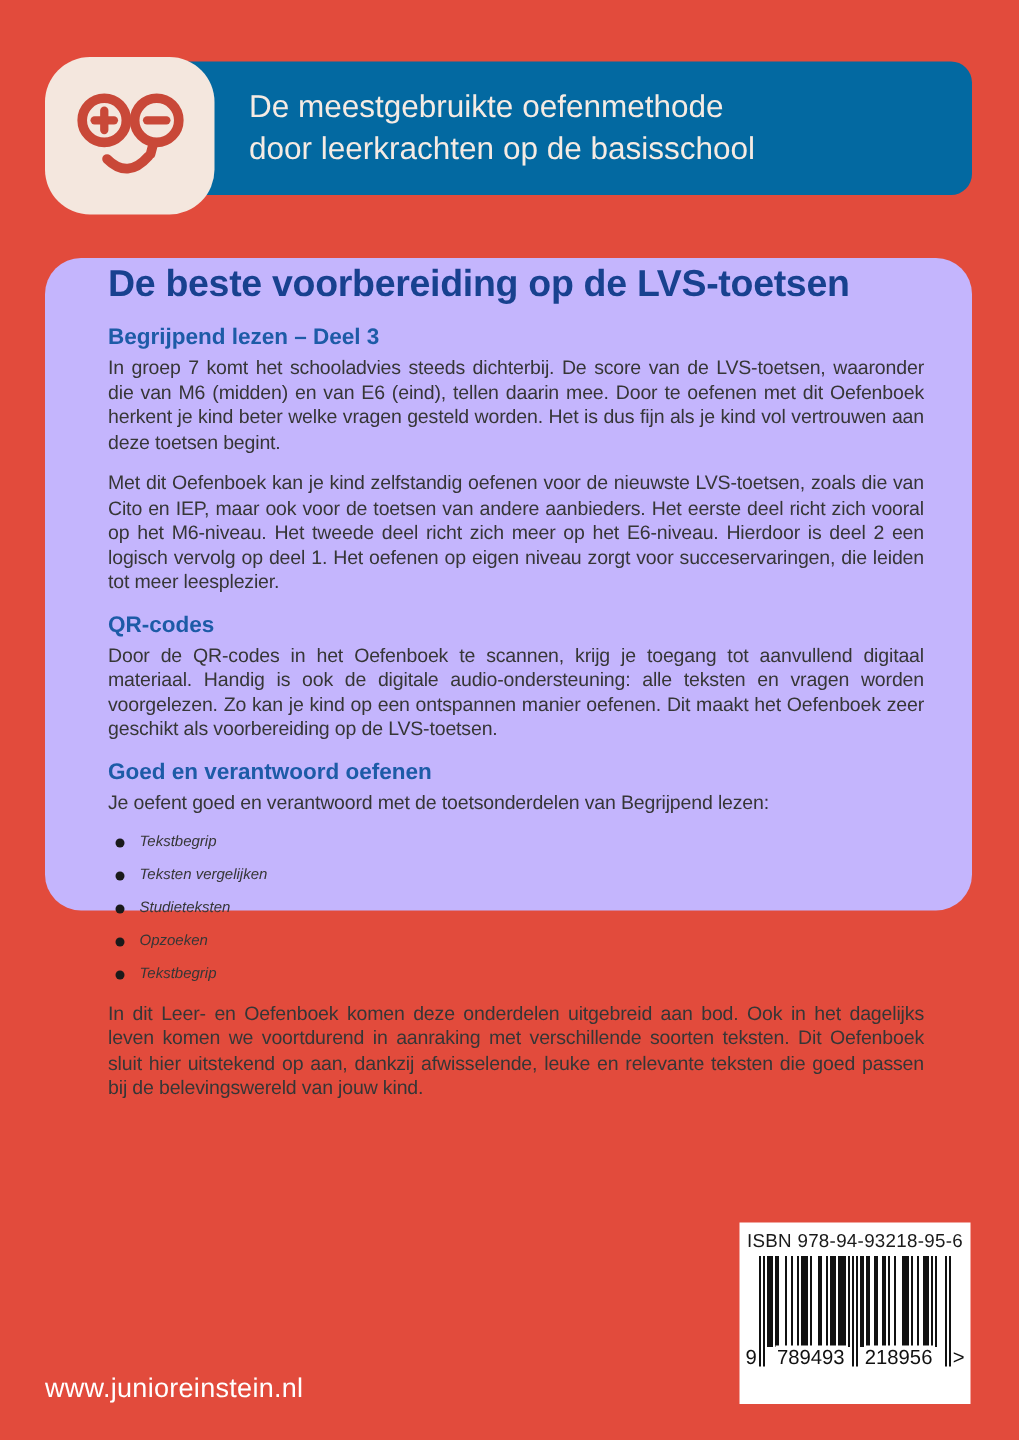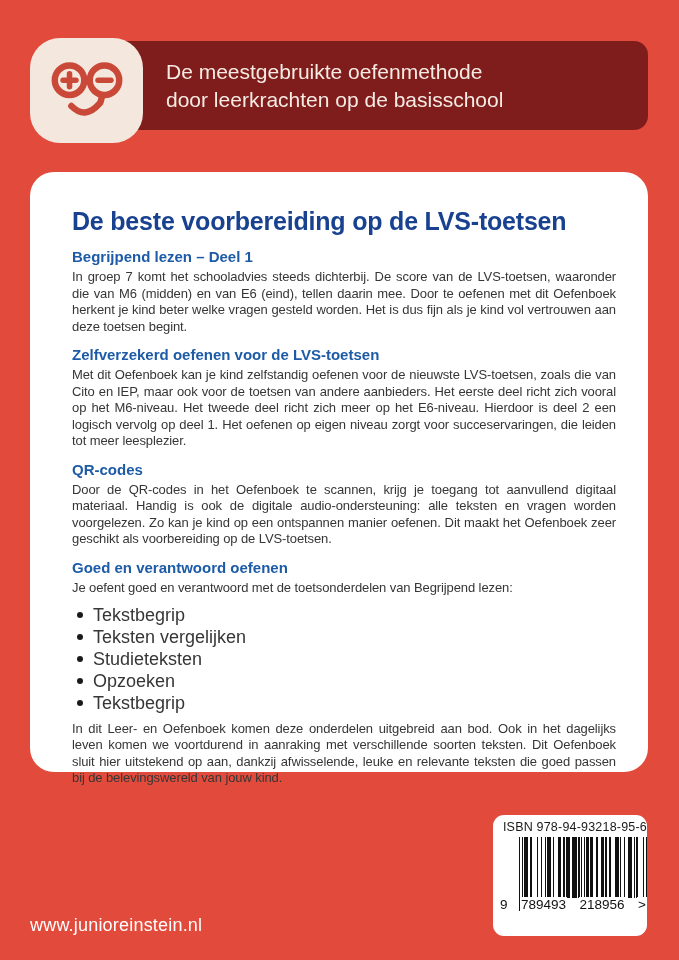--- a/index.html
+++ b/index.html
@@ -4,61 +4,61 @@
 <style>
   html,body{margin:0;padding:0;}
   body{
     width:679px;height:960px;position:relative;overflow:hidden;
     background:#E24B3C;
     font-family:"Liberation Sans","DejaVu Sans",sans-serif;
   }
   
   .banner{
     position:absolute;left:58px;top:41px;width:590px;height:89px;
-    background:#7f1d1d;border-radius:14px;box-sizing:border-box;
+    background:#0369a1;border-radius:14px;box-sizing:border-box;
     display:flex;flex-direction:column;justify-content:center;
     padding-left:108px;color:#F6EBE3;font-size:21px;line-height:28px;
   }
   .logo{
     position:absolute;left:30px;top:38px;width:113px;height:105px;
     background:#F4E7DE;border-radius:30px;
     display:flex;align-items:center;justify-content:center;
   }
   
   .card{
-    position:absolute;left:30px;top:172px;width:618px;height:600px;
-    background:#ffffff;border-radius:24px;box-sizing:border-box;
-    padding:34px 32px 0 42px;
+    position:absolute;left:30px;top:172px;width:618px;height:435px;
+    background:#c4b5fd;border-radius:24px;box-sizing:border-box;
+    padding:2px 32px 0 42px;
   }
   .card-title{
     margin:0 0 12px 0;color:#18418F;font-size:25px;line-height:1.2;
     font-weight:bold;letter-spacing:-0.2px;
   }
   .section{margin-bottom:11px;}
   .section-heading{
     margin:0 0 3px 0;color:#1D5BA7;font-size:15px;font-weight:bold;line-height:1.2;
   }
   .body-text{
     margin:0;color:#363636;font-size:13px;line-height:16.5px;
     letter-spacing:-0.1px;text-align:justify;
   }
   .bullets{list-style:none;margin:8px 0 9px 0;padding:0;}
   .bullets li{
     position:relative;padding-left:21px;margin-bottom:5.5px;
-    color:#363636;font-size:18px;line-height:16.5px;
+    color:#363636;font-size:10px;line-height:16.5px;font-style:italic;
   }
   .bullets li .dot{
     position:absolute;left:5px;top:5px;width:6px;height:6px;border-radius:50%;
     background:#1a1a1a;
   }
   
   .barcode-box{
     position:absolute;left:493px;top:815px;width:154px;height:121px;
     background:#ffffff;box-sizing:border-box;
-    display:flex;flex-direction:column;align-items:flex-end;padding-top:5px;border-radius:11px;
+    display:flex;flex-direction:column;align-items:center;padding-top:5px;
   }
   .isbn{font-size:12.5px;color:#1a1a1a;letter-spacing:0.2px;white-space:nowrap;}
   .bars{margin-top:3px;display:block;}
   .digits{
     width:148px;display:flex;justify-content:space-between;align-items:flex-end;
     font-size:13.5px;color:#111;margin-top:-14px;line-height:15px;
   }
   .digits span{background:#ffffff;padding:0 1px;}
   
   .website{
@@ -91,26 +91,25 @@
         <line x1="66.5" y1="54" x2="64.5" y2="61.5"></line>
       </g>
     </svg>
   </span>
 </div>
 
 <div class="card">
   <h1 class="card-title">De beste voorbereiding op de LVS-toetsen</h1>
 
   <div class="section">
-    <h2 class="section-heading">Begrijpend lezen – Deel 1</h2>
+    <h2 class="section-heading">Begrijpend lezen – Deel 3</h2>
     <p class="body-text">In groep 7 komt het schooladvies steeds dichterbij. De score van de LVS-toetsen, waaronder die van M6 (midden) en van E6 (eind), tellen daarin mee. Door te oefenen met dit Oefenboek herkent je kind beter welke vragen gesteld worden. Het is dus fijn als je kind vol vertrouwen aan deze toetsen begint.</p>
   </div>
 
   <div class="section">
-    <h2 class="section-heading">Zelfverzekerd oefenen voor de LVS-toetsen</h2>
     <p class="body-text">Met dit Oefenboek kan je kind zelfstandig oefenen voor de nieuwste LVS-toetsen, zoals die van Cito en IEP, maar ook voor de toetsen van andere aanbieders. Het eerste deel richt zich vooral op het M6-niveau. Het tweede deel richt zich meer op het E6-niveau. Hierdoor is deel 2 een logisch vervolg op deel 1. Het oefenen op eigen niveau zorgt voor succeservaringen, die leiden tot meer leesplezier.</p>
   </div>
 
   <div class="section">
     <h2 class="section-heading">QR-codes</h2>
     <p class="body-text">Door de QR-codes in het Oefenboek te scannen, krijg je toegang tot aanvullend digitaal materiaal. Handig is ook de digitale audio-ondersteuning: alle teksten en vragen worden voorgelezen. Zo kan je kind op een ontspannen manier oefenen. Dit maakt het Oefenboek zeer geschikt als voorbereiding op de LVS-toetsen.</p>
   </div>
 
   <div class="section">
     <h2 class="section-heading">Goed en verantwoord oefenen</h2>

